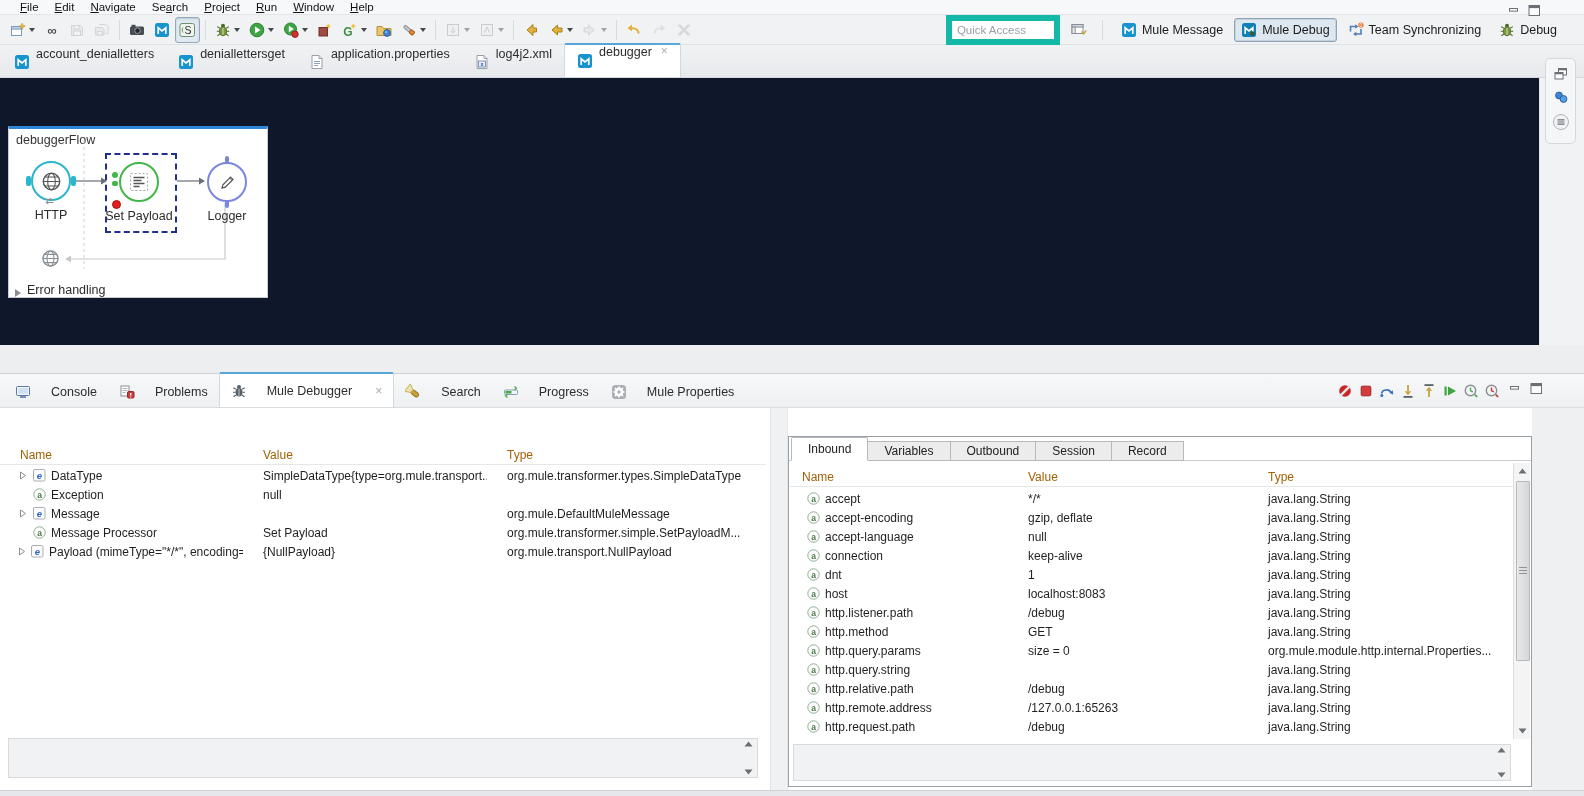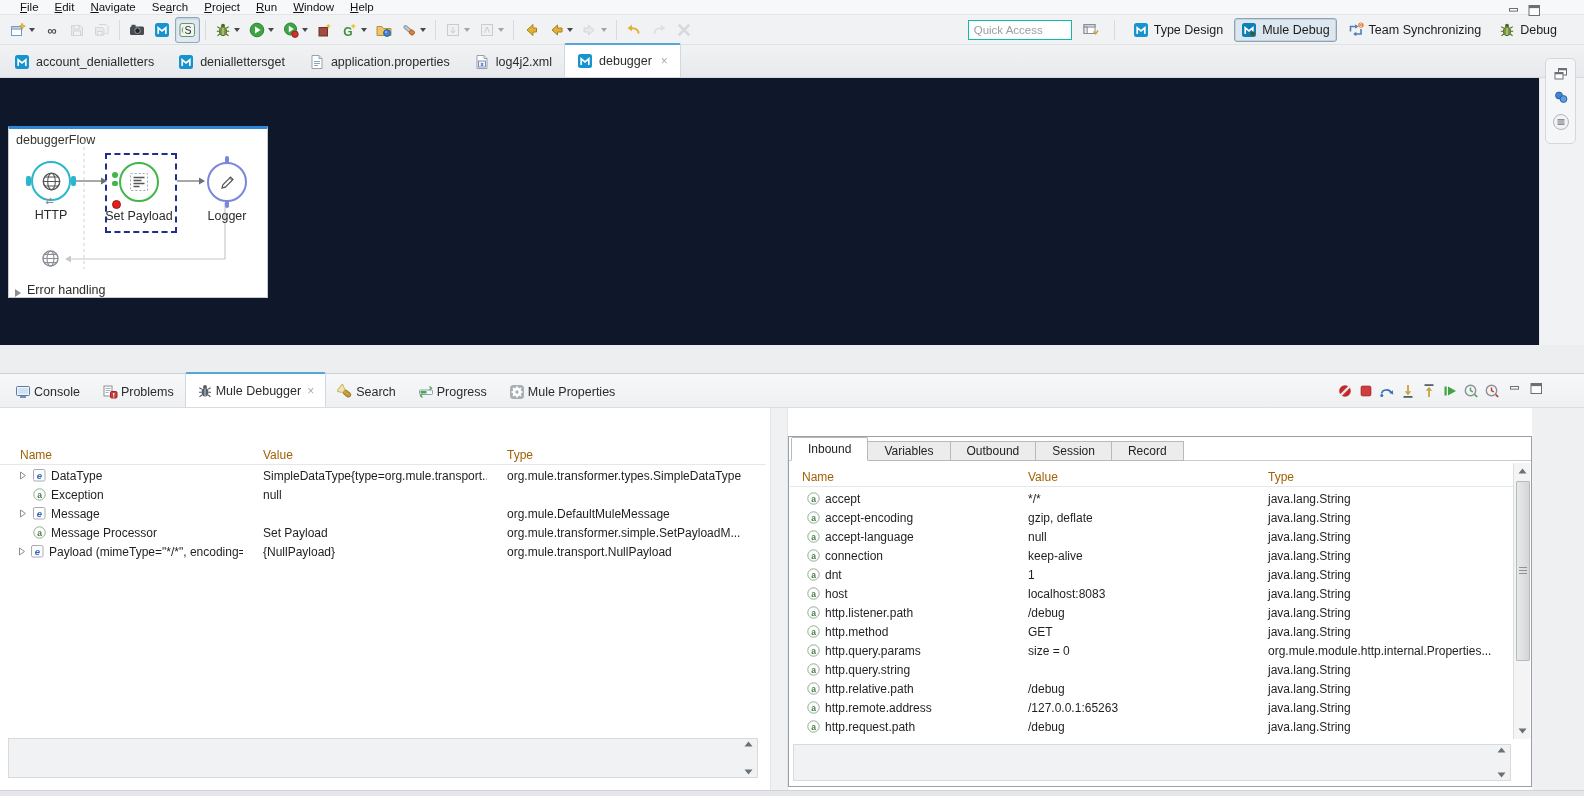--- a/index.html
+++ b/index.html
@@ -18,30 +18,30 @@
   
   #toolbar{position:absolute;left:0;top:15px;width:100%;height:30px;background:#f1f2f4;
            border-bottom:1px solid #dfe1e3;display:flex;align-items:center;box-sizing:border-box;padding:0 6px}
   #toolbar-left{display:flex;align-items:center;gap:1px}
   .tb-btn{display:inline-flex;align-items:center;height:24px;padding:0 3px;border:1px solid transparent;border-radius:3px}
   .tb-btn.pressed{border:1px solid #93a8ba;background:#dfe9f1;box-shadow:inset 0 1px 2px rgba(80,110,140,.25)}
   .tb-btn.disabled{opacity:.45}
   .caret{width:0;height:0;border-left:3.5px solid transparent;border-right:3.5px solid transparent;border-top:4px solid #44484d;margin-left:3px}
   .tb-sep{width:1px;height:20px;background:#d8dadd;margin:0 4px}
   #toolbar-right{margin-left:auto;display:flex;align-items:center;gap:7px;padding-right:14px}
-  #quick-access{width:92px;height:18px;border:1px solid #14b8a6;background:#fff;font:inherit;font-size:11.5px;
+  #quick-access{width:92px;height:18px;border:6px solid #14b8a6;background:#fff;font:inherit;font-size:11.5px;
                 color:#555;padding:0 5px;outline:none}
   #quick-access::placeholder{color:#9aa0a6}
   .persp{display:inline-flex;align-items:center;gap:5px;height:22px;padding:0 6px;border:1px solid transparent;border-radius:3px;white-space:nowrap;color:#1c1c1c;font-size:12.5px}
   .persp.active{border:1px solid #8fa3b3;background:#dde7ef;box-shadow:inset 0 0 0 1px #c3d2de}
 
   
   #tabrow{position:absolute;left:0;top:45px;width:100%;height:33px;background:linear-gradient(#f0f2f4,#e7e9ec);
           border-bottom:1px solid #d6d8db;display:flex;align-items:flex-end;box-sizing:border-box;padding-left:2px}
-  .etab{display:inline-flex;align-items:center;gap:6px;height:30px;padding:0 12px;font-size:12.5px;color:#2c2c2c;white-space:nowrap}
+  .etab{display:inline-flex;gap:6px;height:30px;padding:0 12px;font-size:12.5px;color:#2c2c2c;white-space:nowrap}
   .etab.active{background:#fff;height:32px;border:1px solid #cfd9e1;border-bottom:none;border-top:2px solid #58a5d9;border-radius:2px 2px 0 0;margin-top:-1px}
   .tabx{color:#a7abb0;font-size:12px;margin-left:3px;line-height:1}
   #editor-winbtns{position:absolute;right:42px;top:4px;display:flex;gap:5px;align-items:center}
 
   
   #canvas{position:absolute;left:0;top:78px;width:100%;height:267px;background:#0f172a}
   #canvas-right-band{position:absolute;right:0;top:0;width:44px;height:267px;background:#f1f2f4;border-left:1px solid #e4e6e8}
   #palette{position:absolute;right:8px;top:-20px;width:31px;height:86px;background:#f5f6f7;border:1px solid #d5d8db;
            border-radius:5px;display:flex;flex-direction:column;align-items:center;gap:8px;padding-top:8px;box-sizing:border-box}
   #flowbox{position:absolute;left:8px;top:48px;width:260px;height:172px;background:#fff;
@@ -63,21 +63,21 @@
   
   #breadcrumb{position:absolute;left:0;top:345px;width:100%;height:28px;background:#fafbfc;border-top:1px solid #eceeef;
               display:flex;align-items:center;gap:15px;padding-left:8px;box-sizing:border-box;font-size:12.5px}
   .bc{color:#a3a8ad}
   .bc.active{color:#000;font-weight:bold}
 
   
   #panel{position:absolute;left:0;top:373px;width:100%;height:417px;background:#fff;border-top:1px solid #cfd2d5;box-sizing:border-box}
   #panel-tabs{position:relative;height:34px;background:linear-gradient(#f7f8f9,#eef0f2);border-bottom:1px solid #dadcdf;
               display:flex;align-items:flex-end;padding-left:4px;box-sizing:border-box}
-  .ptab{display:inline-flex;align-items:center;gap:3px;height:30px;padding:0 11px;font-size:12.5px;color:#2c2c2c;white-space:nowrap}
+  .ptab{display:inline-flex;align-items:center;gap:20px;height:30px;padding:0 11px;font-size:12.5px;color:#2c2c2c;white-space:nowrap}
   .ptab.active{background:#fff;height:33px;border:1px solid #cfd9e1;border-bottom:none;border-top:2px solid #58a5d9;border-radius:2px 2px 0 0}
   #panel-icons{position:absolute;right:84px;top:9px;display:flex;gap:5px;align-items:center}
   #panel-winbtns{position:absolute;right:40px;top:8px;display:flex;gap:6px;align-items:center}
   #panel-body{position:absolute;left:0;top:34px;right:0;bottom:0;background:#fff}
 
   
   #vars{position:absolute;left:0;top:0;width:770px;height:383px}
   .thead{display:grid;align-items:center;height:19px;border-bottom:1px solid #e6e7e9;color:#a16207}
   #vars .thead{grid-template-columns:243px 244px 1fr;position:absolute;left:0;top:37px;width:766px}
   .th{padding-left:20px;white-space:nowrap;overflow:hidden}
@@ -351,21 +351,21 @@
         </span>
       <span class="tb-sep"></span>
       <span id="perspectives" style="display:inline-flex;gap:4px">
           <span class="persp">
             <span class="ic">
               <svg width="16" height="16">
                 <rect x="1" y="1" width="14" height="14" rx="2.5" fill="#1793ce"></rect>
                 <path d="M4.2 11.2V5.8l3.8 3 3.8-3v5.4" fill="none" stroke="#fff" stroke-width="1.7" stroke-linecap="round"></path>
               </svg>
             </span>
-            <span>Type Design</span>
+            <span>Mule Message</span>
           </span>
           <span class="persp active">
             <span class="ic">
               <svg width="16" height="16">
                 <rect x="1" y="1" width="14" height="14" rx="2.5" fill="#0e7fb7"></rect>
                 <path d="M4.2 11.2V5.8l3.8 3 3.8-3v5.4" fill="none" stroke="#fff" stroke-width="1.7" stroke-linecap="round"></path>
                 <circle cx="11.5" cy="11.5" r="2.2" fill="#3f5a2a"></circle>
               </svg>
             </span>
             <span>Mule Debug</span>

